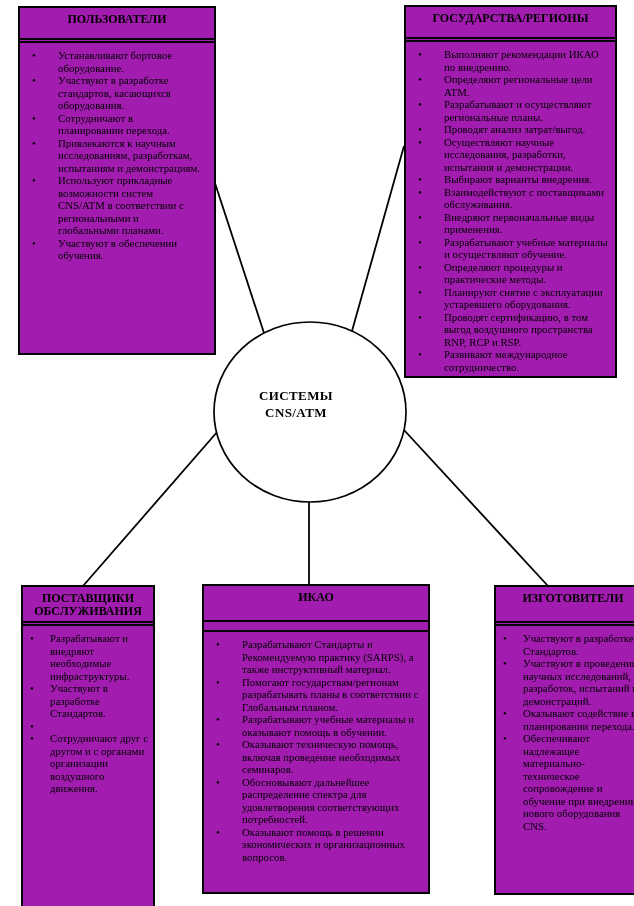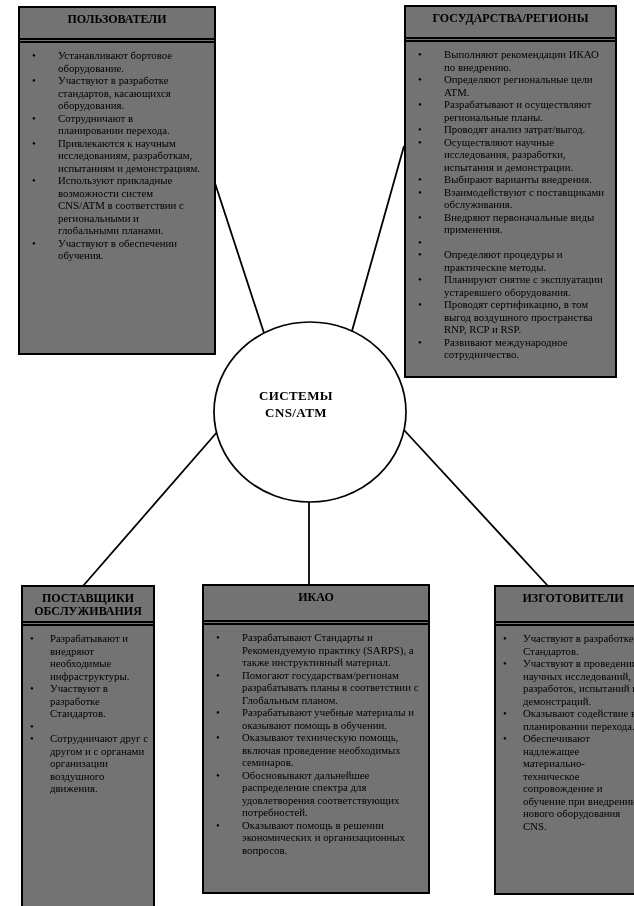--- a/index.html
+++ b/index.html
@@ -11,21 +11,21 @@
     font-family: "Liberation Serif", serif;
     color: #000000;
     overflow: hidden;
   }
   svg.connectors { position: absolute; left: 0; top: 0; display: block; }
 
   .box {
     position: absolute;
     box-sizing: border-box;
     border: 2px solid #000000;
-    background: #737373;
+    background: #a21caf;
     display: flex;
     flex-direction: column;
   }
   .box-header {
     box-sizing: content-box;
     border-bottom: 2px solid #000000;
     text-align: center;
     font-weight: bold;
     font-size: 12px;
     line-height: 13px;
@@ -49,21 +49,21 @@
 
   .box-users .box-body { padding-right: 14px; }
   .box-states .box-body { padding-right: 4px; }
   .box-icao .box-body { padding-right: 6px; }
   .box-providers .box-body { padding-right: 3px; }
   .box-manufacturers .box-body { padding-right: 10px; }
 
   .box-users { left: 18px; top: 6px; width: 198px; height: 349px; }
   .box-states { left: 404px; top: 5px; width: 213px; height: 373px; }
   .box-providers { left: 21px; top: 585px; width: 134px; height: 336px; }
-  .box-icao { left: 202px; top: 584px; width: 228px; height: 310px; }
+  .box-icao { left: 202px; top: 584px; width: 228px; height: 310px; gap: 7px; }
   .box-manufacturers { left: 466px; top: 585px; width: 158px; height: 310px; margin-left: 28px; }
 
   .center-label {
     position: absolute;
     left: 214px;
     top: 387px;
     width: 164px;
     text-align: center;
     font-weight: bold;
     font-size: 13px;
@@ -154,20 +154,21 @@
         <div class="bullet-item">
           <span class="bullet">•</span>
           <span class="bullet-text">Взаимодействуют с поставщиками обслуживания.</span>
         </div>
         <div class="bullet-item">
           <span class="bullet">•</span>
           <span class="bullet-text">Внедряют первоначальные виды применения.</span>
         </div>
         <div class="bullet-item">
           <span class="bullet">•</span>
+          <span class="bullet-text">Разрабатывают учебные материалы и осуществляют обучение.</span>
         </div>
         <div class="bullet-item">
           <span class="bullet">•</span>
           <span class="bullet-text">Определяют процедуры и практические методы.</span>
         </div>
         <div class="bullet-item">
           <span class="bullet">•</span>
           <span class="bullet-text">Планируют снятие с эксплуатации устаревшего оборудования.</span>
         </div>
         <div class="bullet-item">

